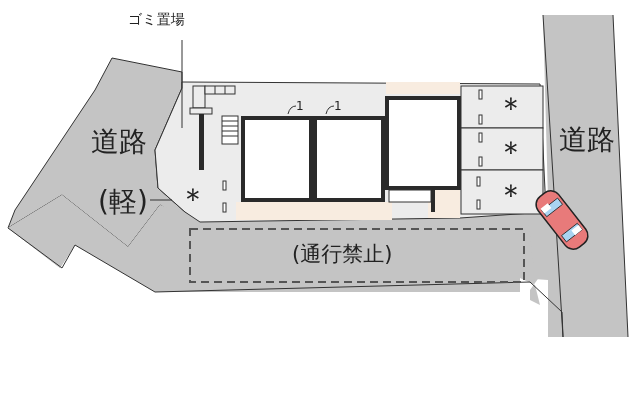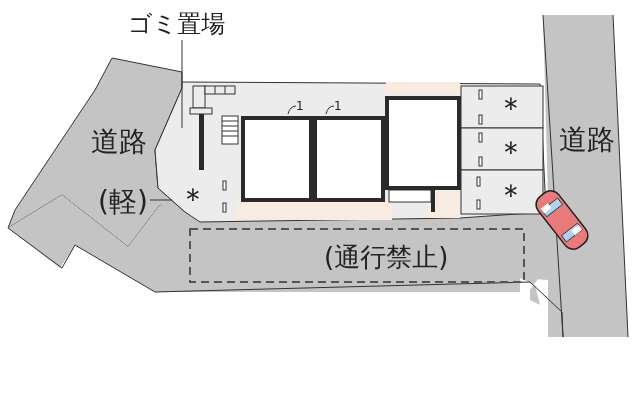--- a/index.html
+++ b/index.html
@@ -1,22 +1,22 @@
 <!DOCTYPE html>
 <html><head>
 <meta charset="utf-8">
 <style>
   html, body { margin: 0; padding: 0; background: #ffffff; }
   body { width: 640px; height: 400px; position: relative; overflow: hidden; font-family: "DejaVu Sans", sans-serif; }
   #map { position: absolute; left: 0; top: 0; width: 640px; height: 400px; }
   .lbl { position: absolute; color: #222; font-family: "DejaVu Sans", sans-serif; white-space: nowrap; line-height: 1; }
   .road-lbl { font-size: 28px; }
-  .title-lbl { font-size: 24px; }
+  .title-lbl { font-size: 14px; }
   .star { position: absolute; font-size: 30px; color: #222; line-height: 1; font-family: "DejaVu Sans", sans-serif; }
-  .no-pass { font-size: 26px; margin-left: 32px; }
+  .no-pass { font-size: 21px; }
 </style>
 </head>
 <body>
 
 <svg id="map" viewBox="0 0 640 400" xmlns="http://www.w3.org/2000/svg">
 
   <path d="M112,58 L182,72 L182,88 L155,150 L158,188 L185,212 L200,218 L195,225 L160,205 L128,247 L62,195 L8,228 L15,210 L95,90 Z" fill="#c4c4c4" stroke="#333" stroke-width="1"></path>
 
   <path d="M62,195 L128,247 L160,205 L195,225 L195,224 L460,218 L540,212 L545,180 L548,270 L548,337 L563,337 L563,265 L560,248 L530,290 L530,300 L540,305 L535,285 L520,278 L160,285 L75,245 L60,268 L8,228 Z" fill="#c4c4c4" stroke="none"></path>
   <path d="M160,205 L200,218 L460,216 L540,214 L560,232 L560,337 L568,337 L568,265 L548,280 L520,278 L520,292 L155,292 L75,245 L60,268 L8,228 L62,195 L128,247 Z" fill="#c4c4c4" stroke="none"></path>

